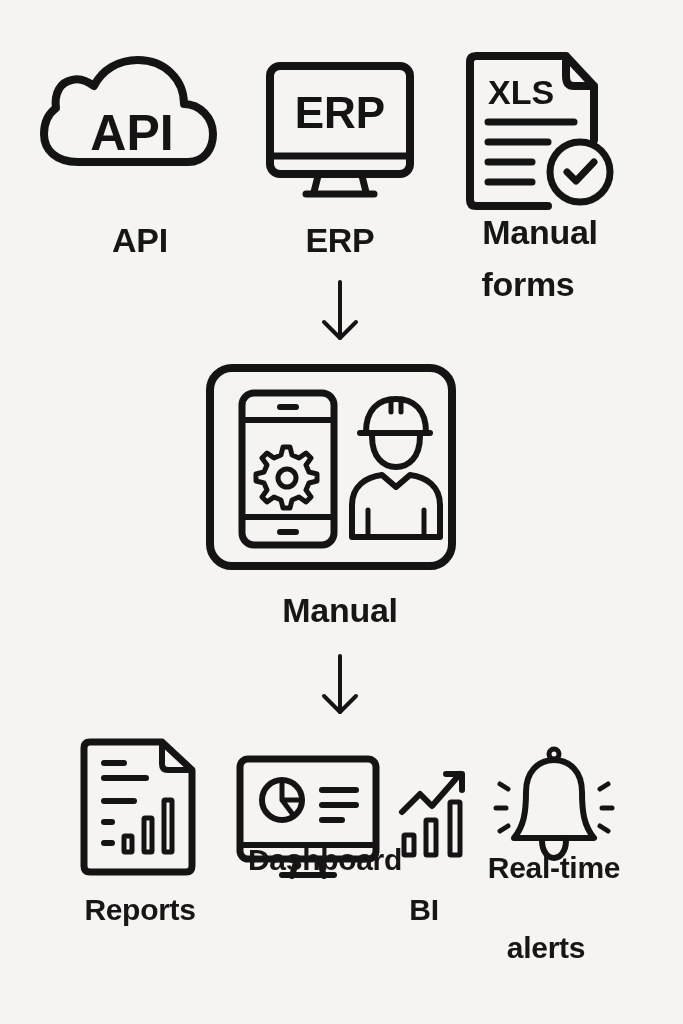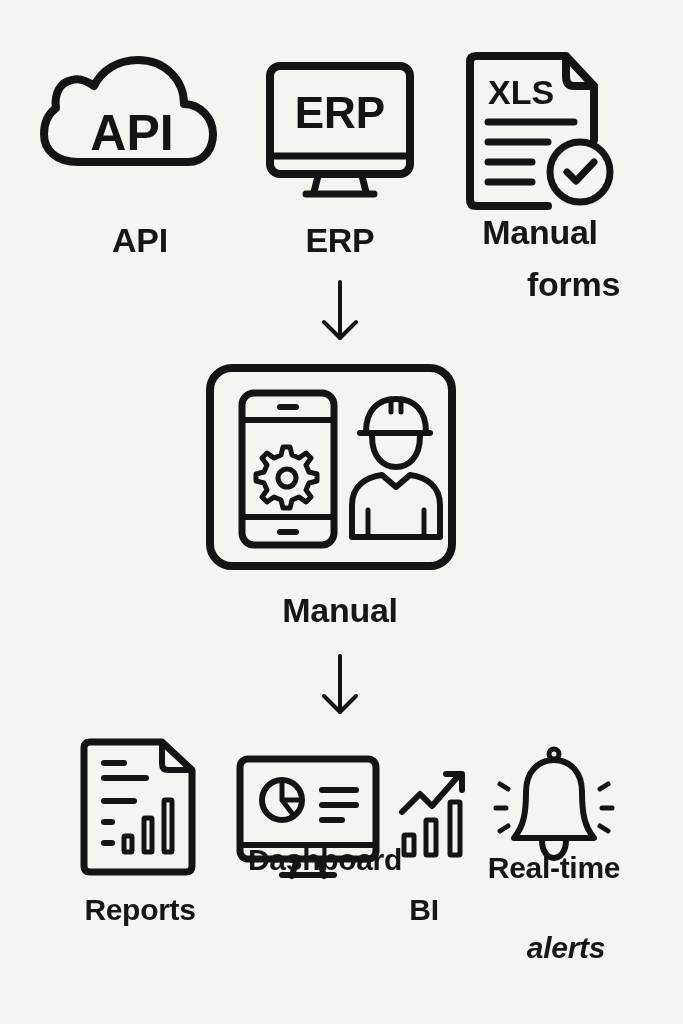--- a/index.html
+++ b/index.html
@@ -42,21 +42,21 @@
     <path class="st" d="M476 56 H566 L594 86 V140 M594 86 H574 C568 86 566 82 566 76 V56 M476 56 C472 56 470 58 470 62 V200 C470 204 472 206 476 206 H548" style="stroke-width:8"></path>
     <text class="icontext" x="488" y="104" font-size="34">XLS</text>
     <line class="st" x1="488" y1="122" x2="574" y2="122" style="stroke-width:7"></line>
     <line class="st" x1="488" y1="142" x2="548" y2="142" style="stroke-width:7"></line>
     <line class="st" x1="488" y1="162" x2="532" y2="162" style="stroke-width:7"></line>
     <line class="st" x1="488" y1="182" x2="532" y2="182" style="stroke-width:7"></line>
     <circle class="st" cx="580" cy="172" r="30" style="stroke-width:7"></circle>
     <path class="st" d="M567 172 L576 181 L594 162" style="stroke-width:7"></path>
   </svg>
   <div class="lbl" style="left:460px;top:210px;width:160px;">Manual</div>
-  <div class="lbl" style="left:460px;top:262px;width:160px;text-align:right;">forms</div>
+  <div class="lbl" style="left:448px;top:262px;width:160px;">forms</div>
 </div>
 
 <svg class="abs" style="left:0;top:0" width="683" height="1024">
   <line x1="340" y1="282" x2="340" y2="338" style="stroke-width:4"></line>
   <path d="M324 322 L340 338 L356 322" style="stroke-width:4"></path>
 </svg>
 
 <div>
   <svg class="abs" style="left:0;top:0" width="683" height="1024">
     <rect x="210" y="368" width="242" height="198" rx="22" style="stroke-width:8"></rect>
@@ -137,14 +137,14 @@
     <path d="M514 838 C524 826 526 812 526 792 C526 772 538 760 554 760 C570 760 582 772 582 792 C582 812 584 826 594 838 Z" style="stroke-width:6"></path>
     <path d="M542 840 C542 852 548 858 554 858 C560 858 566 852 566 840" style="stroke-width:6"></path>
     <line x1="500" y1="784" x2="508" y2="789" style="stroke-width:5"></line>
     <line x1="496" y1="808" x2="506" y2="808" style="stroke-width:5"></line>
     <line x1="500" y1="831" x2="508" y2="826" style="stroke-width:5"></line>
     <line x1="600" y1="789" x2="608" y2="784" style="stroke-width:5"></line>
     <line x1="602" y1="808" x2="612" y2="808" style="stroke-width:5"></line>
     <line x1="600" y1="826" x2="608" y2="831" style="stroke-width:5"></line>
   </svg>
   <div class="lbl lbl-sm" style="left:468px;top:848px;width:172px;">Real-time</div>
-  <div class="lbl lbl-sm" style="left:480px;top:928px;width:172px;font-style:italic;">alerts</div>
+  <div class="lbl lbl-sm" style="left:460px;top:928px;width:172px;">alerts</div>
 </div>
 
 </body></html>

